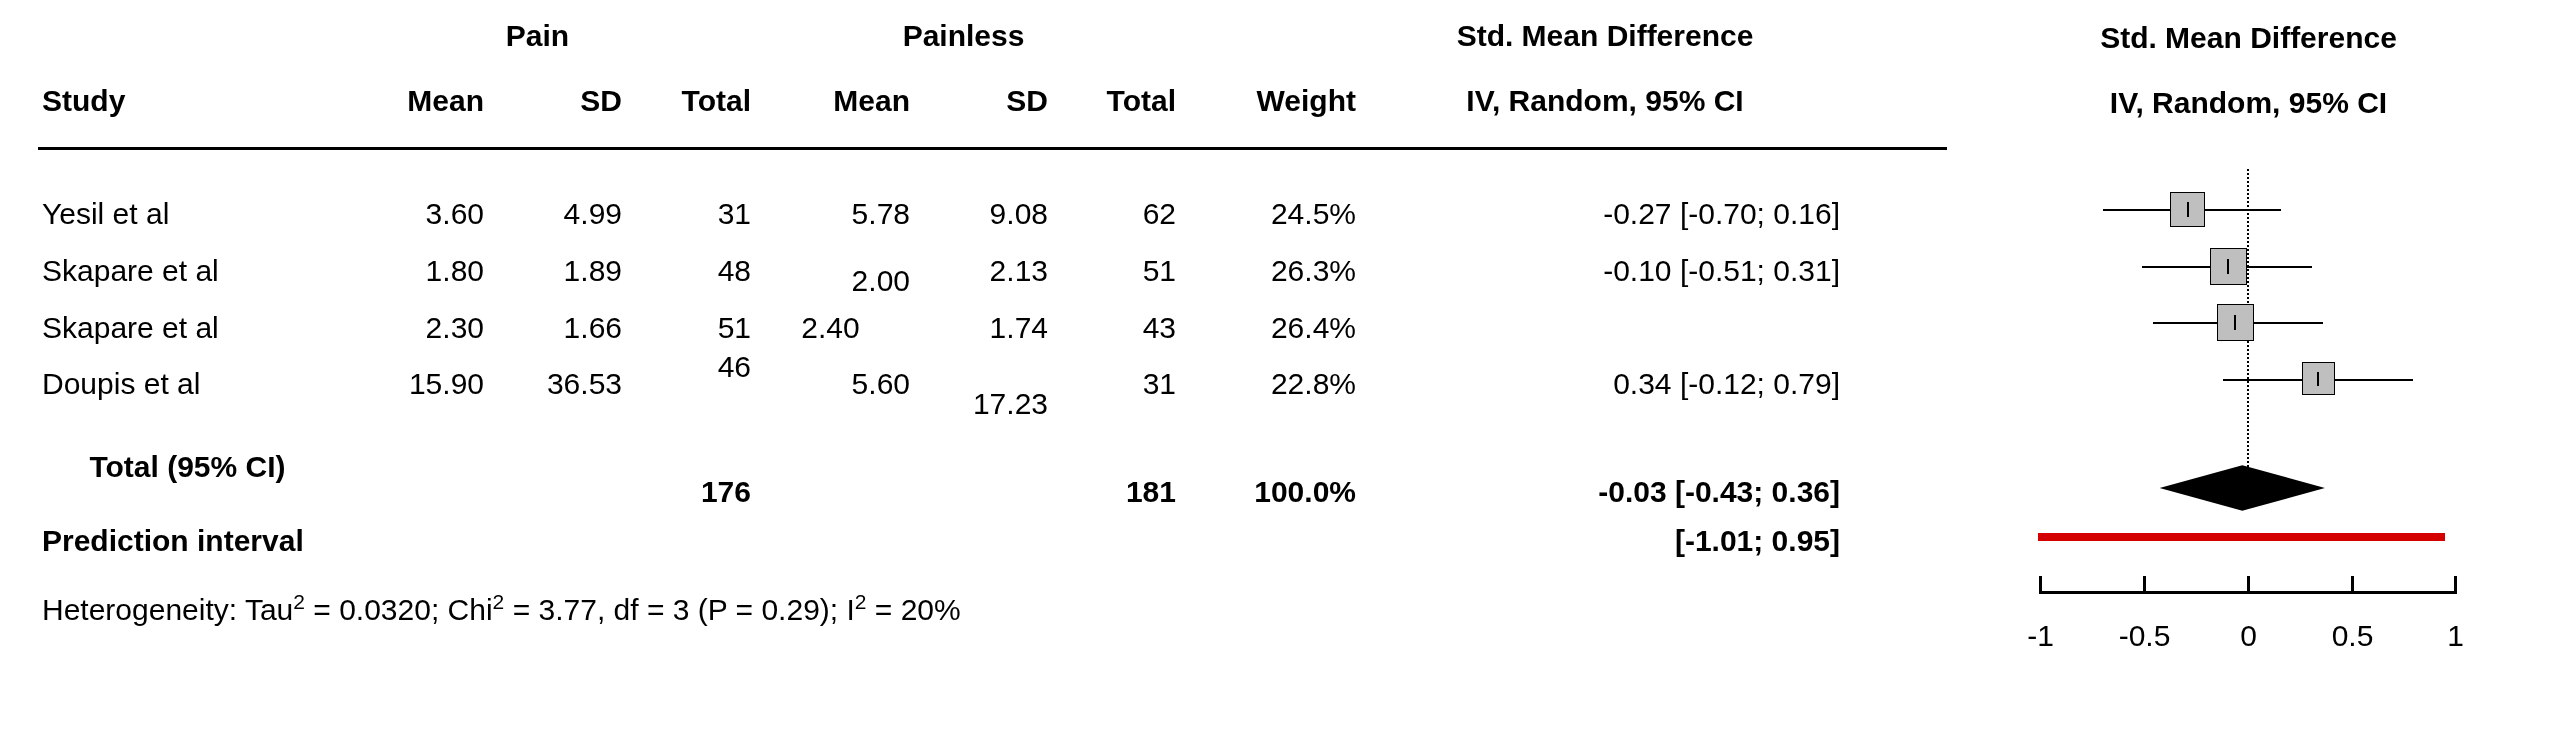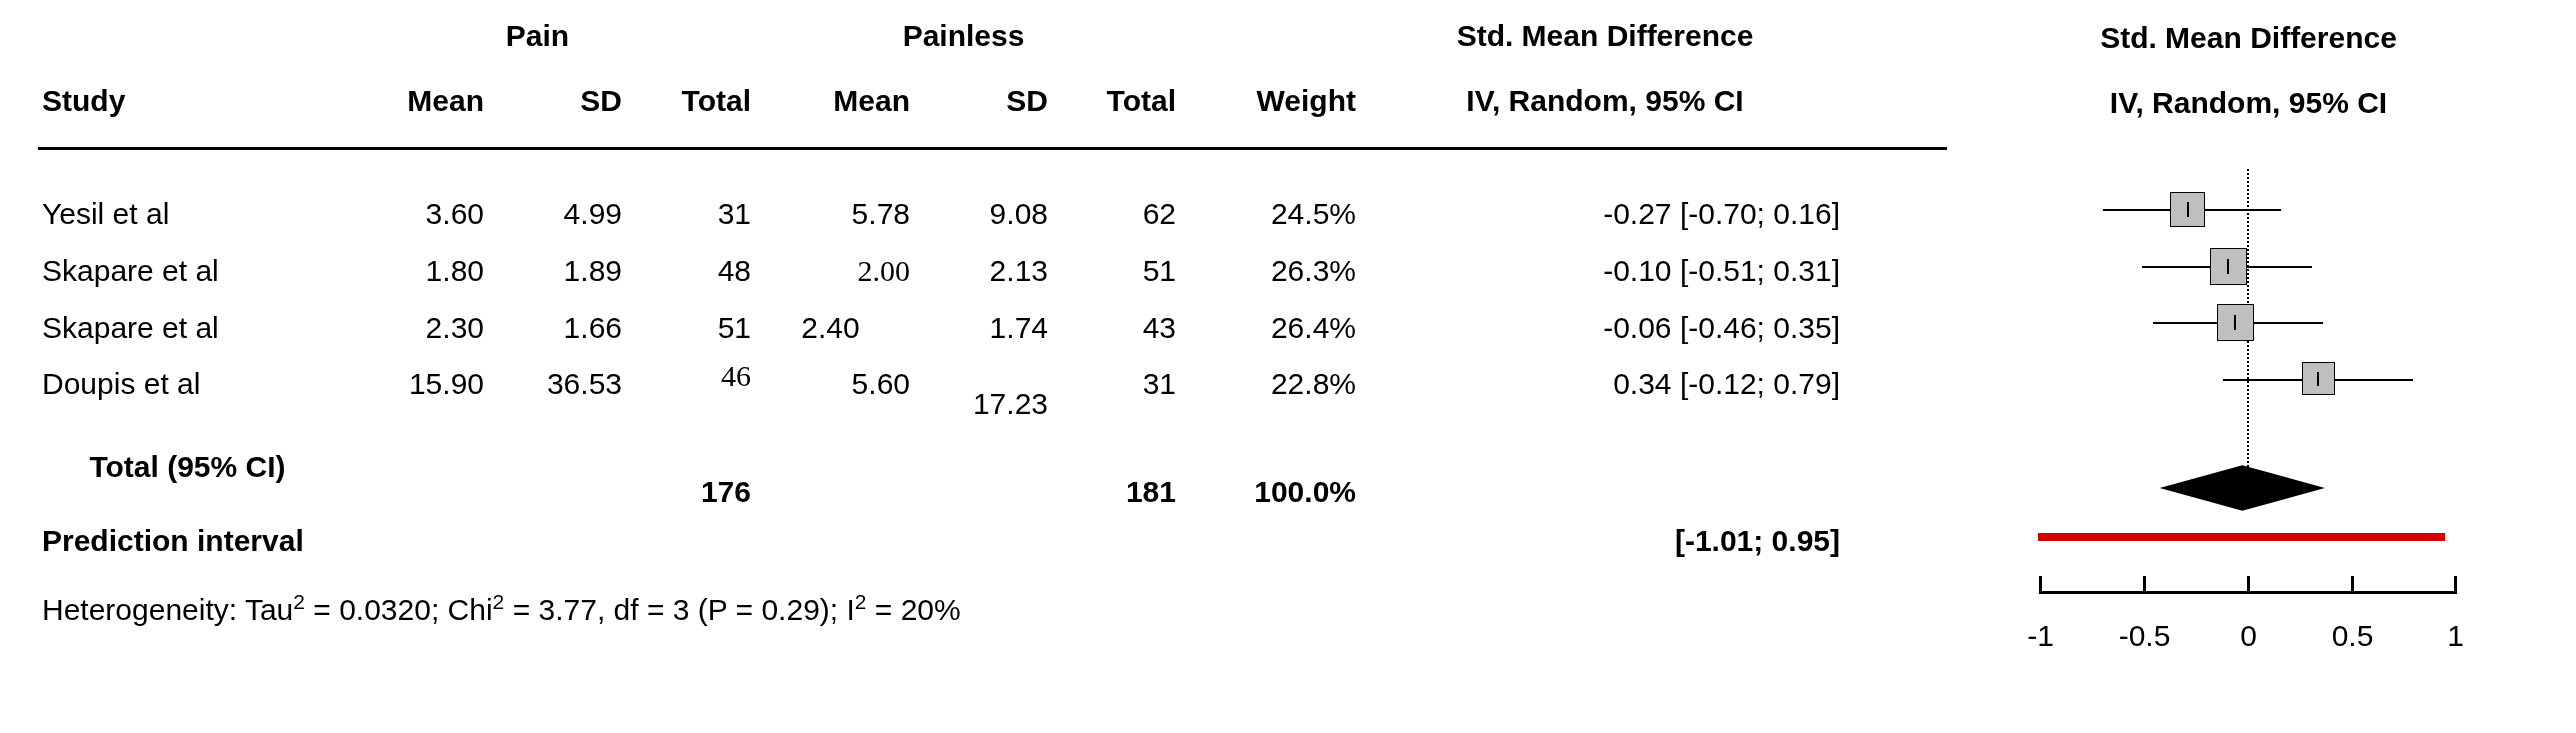--- a/index.html
+++ b/index.html
@@ -133,50 +133,50 @@
   <div class="t col-mean2" style="top:199px;">5.78</div>
   <div class="t col-sd2" style="top:199px;">9.08</div>
   <div class="t col-tot2" style="top:199px;">62</div>
   <div class="t" style="left:1176px; top:199px; width:180px; text-align:right;">24.5%</div>
   <div class="t" style="left:1370px; top:199px; width:470px; text-align:right;">-0.27 [-0.70; 0.16]</div>
 
   <div class="t col-study" style="top:256px;">Skapare et al</div>
   <div class="t col-mean1" style="top:256px;">1.80</div>
   <div class="t col-sd1" style="top:256px;">1.89</div>
   <div class="t col-tot1" style="top:256px;">48</div>
-  <div class="t col-mean2" style="top:256px;font-family:Liberation Serif, serif;">2.00</div>
+  <div class="t col-mean2" style="top:266px;">2.00</div>
   <div class="t col-sd2" style="top:256px;">2.13</div>
   <div class="t col-tot2" style="top:256px;">51</div>
   <div class="t" style="left:1176px; top:256px; width:180px; text-align:right;">26.3%</div>
   <div class="t" style="left:1370px; top:256px; width:470px; text-align:right;">-0.10 [-0.51; 0.31]</div>
 
   <div class="t col-study" style="top:313px;">Skapare et al</div>
   <div class="t col-mean1" style="top:313px;">2.30</div>
   <div class="t col-sd1" style="top:313px;">1.66</div>
   <div class="t col-tot1" style="top:313px;">51</div>
   <div class="t col-mean2" style="top:313px;text-align:center;">2.40</div>
   <div class="t col-sd2" style="top:313px;">1.74</div>
   <div class="t col-tot2" style="top:313px;">43</div>
   <div class="t" style="left:1176px; top:313px; width:180px; text-align:right;">26.4%</div>
-  <div class="t" style="left:1370px; top:313px; width:470px; text-align:right;">-0.06 [-0.46; 0.35]</div>
 
   <div class="t col-study" style="top:369px;">Doupis et al</div>
   <div class="t col-mean1" style="top:369px;">15.90</div>
   <div class="t col-sd1" style="top:369px;">36.53</div>
-  <div class="t col-tot1" style="top:361px;font-family:Liberation Serif, serif;">46</div>
+  <div class="t col-tot1" style="top:352px;">46</div>
   <div class="t col-mean2" style="top:369px;">5.60</div>
   <div class="t col-sd2" style="top:369px;margin-top:20px;">17.23</div>
   <div class="t col-tot2" style="top:369px;">31</div>
   <div class="t" style="left:1176px; top:369px; width:180px; text-align:right;">22.8%</div>
   <div class="t" style="left:1370px; top:369px; width:470px; text-align:right;">0.34 [-0.12; 0.79]</div>
 
   <div class="t bold col-study" style="top:452px;text-align:center;">Total (95% CI)</div>
   <div class="t bold col-tot1" style="top:477px;">176</div>
   <div class="t bold col-tot2" style="top:477px;">181</div>
   <div class="t bold" style="left:1176px; top:477px; width:180px; text-align:right;">100.0%</div>
+  <div class="t bold" style="left:1370px; top:477px; width:470px; text-align:right;">-0.03 [-0.43; 0.36]</div>
 
   <div class="t bold col-study" style="top:526px;">Prediction interval</div>
   <div class="t bold" style="left:1370px; top:526px; width:470px; text-align:right;">[-1.01; 0.95]</div>
 
   <div class="t" style="left:42px; top:591px;"><span>Heterogeneity: Tau</span><span class="sup">2</span><span> = 0.0320; Chi</span><span class="sup">2</span><span> = 3.77, df = 3 (P = 0.29); I</span><span class="sup">2</span><span> = 20%</span></div>
 
   <div id="plot">
 
     <div class="panel-title" style="top:21px;">Std. Mean Difference</div>
     <div class="panel-title" style="top:86px;">IV, Random, 95% CI</div>

